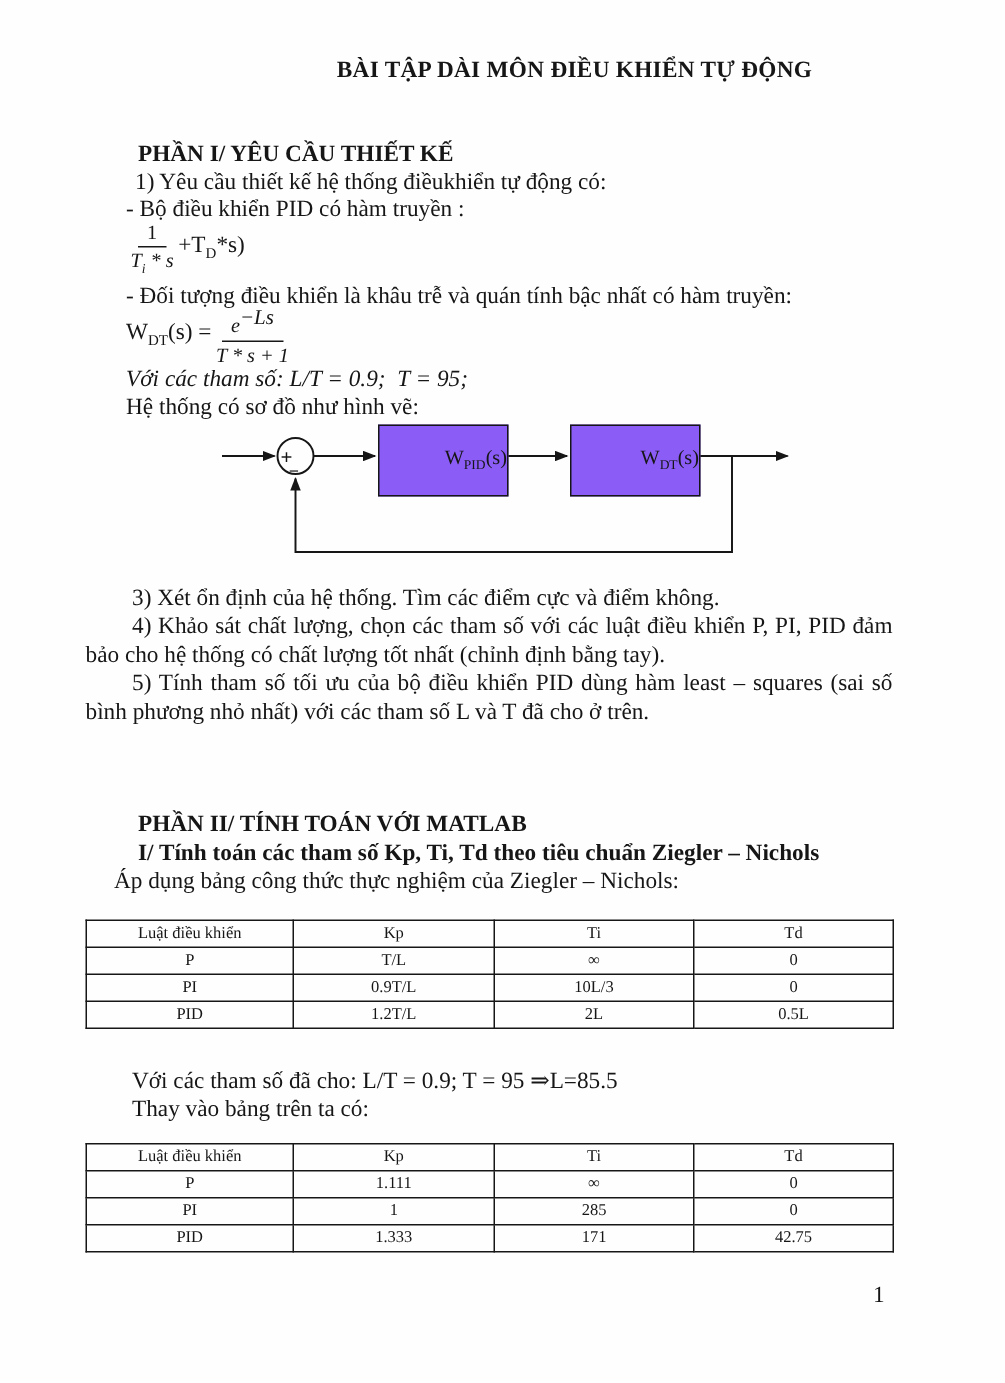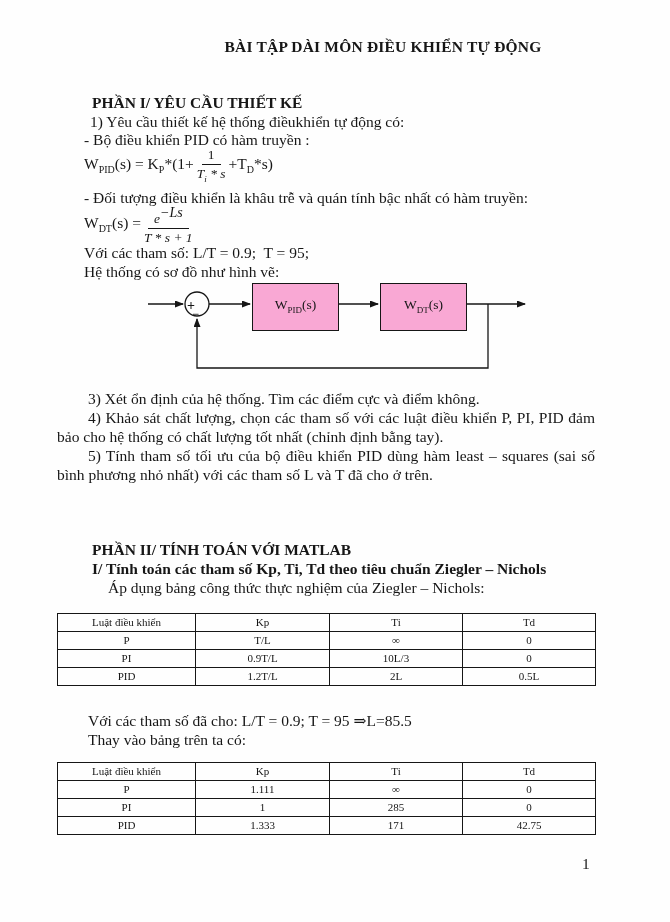--- a/index.html
+++ b/index.html
@@ -5,21 +5,21 @@
   html,body { margin:0; padding:0; background:#e8e8e8; }
   .page {
     position:relative; width:670px; height:922px; margin:0 auto;
     background:#fefefe; color:#161616;
     font-family:"Liberation Serif","DejaVu Serif",serif;
     font-size:15.5px; line-height:19px;
     overflow:hidden;
   }
   .abs { position:absolute; }
   .b { font-weight:bold; }
-  .pre { white-space:pre-wrap; }
+  .pre { white-space:pre-wrap;font-style:italic; }
 
   .title { top:37px; left:0; width:670px; text-align:center; font-weight:bold; letter-spacing:0.2px;padding-left:48px; }
   .pagenum { top:854px; left:582px; }
 
   
   .items { left:57px; top:389px; width:538px; }
   .items p { margin:0; text-indent:31px; text-align:justify; }
 
   
   .formula { display:flex; align-items:center; }
@@ -28,22 +28,22 @@
   .frac .num { padding:0 6px 1px 6px; border-bottom:1px solid #161616; text-align:center; }
   .frac .den { padding-top:1px; }
   .ital { font-style:italic; }
   .frac sub { font-size:9px; }
   .frac sup { font-size:14px; }
 
   
   .diagram { left:0; top:278px; width:670px; height:100px; }
   .diagram svg { position:absolute; left:0; top:0; }
   .diagram text { font-family:"Liberation Serif","DejaVu Serif",serif; font-weight:bold; }
-  .block { position:absolute; border:1.4px solid #161616; background:#f9a8d4;
-           display:flex; align-items:center; justify-content:center; font-size:13.5px; line-height:13px; }
+  .block { position:absolute; border:1.4px solid #161616; background:#8b5cf6;
+           display:flex; align-items:center; justify-content:flex-end; font-size:13.5px; line-height:13px; }
   .block sub { font-size:9px; }
   .block-pid { left:252px; top:5px; width:85px; height:46px; }
   .block-dt  { left:380px; top:5px; width:85px; height:46px; }
 
   
   .tblwrap1 { left:57px; top:613px; }
   .tblwrap2 { left:57px; top:762px; }
   table.doc { border-collapse:collapse; table-layout:fixed; width:538px; font-size:11px; }
   table.doc td { border:1px solid #161616; text-align:center; height:17px; line-height:17px; padding:0; overflow:hidden; }
 </style>
@@ -54,21 +54,20 @@
 
   <div class="abs title">BÀI TẬP DÀI MÔN ĐIỀU KHIỂN TỰ ĐỘNG</div>
 
   <div class="abs b" style="left:92px; top:93px;">PHẦN I/ YÊU CẦU THIẾT KẾ</div>
 
   <div class="abs" style="left:90px; top:112px;">1) Yêu cầu thiết kế hệ thống điềukhiển tự động có:</div>
 
   <div class="abs" style="left:84px; top:130px;">- Bộ điều khiển PID có hàm truyền :</div>
 
   <div class="abs formula" style="left:84px; top:147px;">
-    <span><span>W</span><sub>PID</sub><span>(s) = K</span><sub>P</sub><span>*(1+</span></span>
     <span class="frac">
       <span class="num">1</span>
       <span class="den ital"><span>T</span><sub>i</sub><span> * </span><span>s</span></span>
     </span>
     <span><span>+T</span><sub>D</sub><span>*s)</span></span>
   </div>
 
   <div class="abs" style="left:84px; top:188px;">- Đối tượng điều khiển là khâu trễ và quán tính bậc nhất có hàm truyền:</div>
 
   <div class="abs formula" style="left:84px; top:205px;">
@@ -107,21 +106,21 @@
   </div>
 
   <div class="abs items">
     <p>3) Xét ổn định của hệ thống. Tìm các điểm cực và điểm không.</p>
     <p>4) Khảo sát chất lượng, chọn các tham số với các luật điều khiển P, PI, PID đảm bảo cho hệ thống có chất lượng tốt nhất (chỉnh định bằng tay).</p>
     <p>5) Tính tham số tối ưu của bộ điều khiển PID dùng hàm least – squares (sai số bình phương nhỏ nhất) với các tham số L và T đã cho ở trên.</p>
   </div>
 
   <div class="abs b" style="left:92px; top:559px;">I/ Tính toán các tham số Kp, Ti, Td theo tiêu chuẩn Ziegler – Nichols</div>
   <div class="abs b" style="left:92px; top:540px;">PHẦN II/ TÍNH TOÁN VỚI MATLAB</div>
-  <div class="abs" style="left:108px; top:578px;text-align:right;">Áp dụng bảng công thức thực nghiệm của Ziegler – Nichols:</div>
+  <div class="abs" style="left:76px; top:578px;text-align:right;">Áp dụng bảng công thức thực nghiệm của Ziegler – Nichols:</div>
 
   <div class="abs tblwrap1">
     <table class="doc">
       <colgroup>
           <col style="width:138px">
           <col style="width:134px">
           <col style="width:133px">
           <col style="width:133px">
         </colgroup>
       <tbody>

